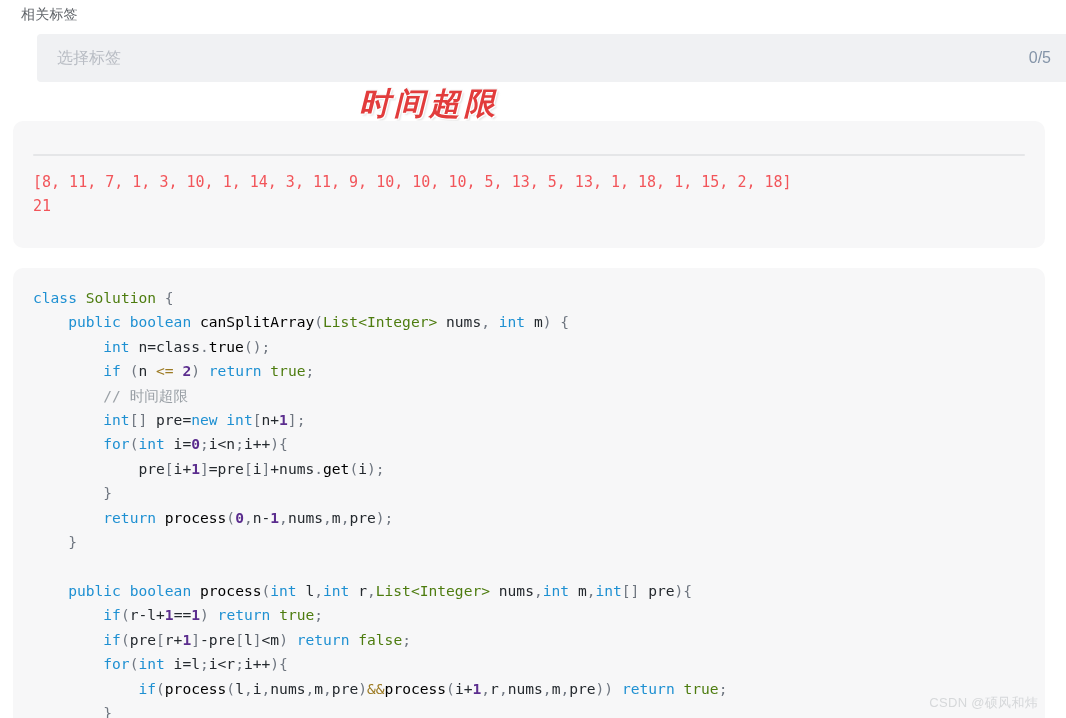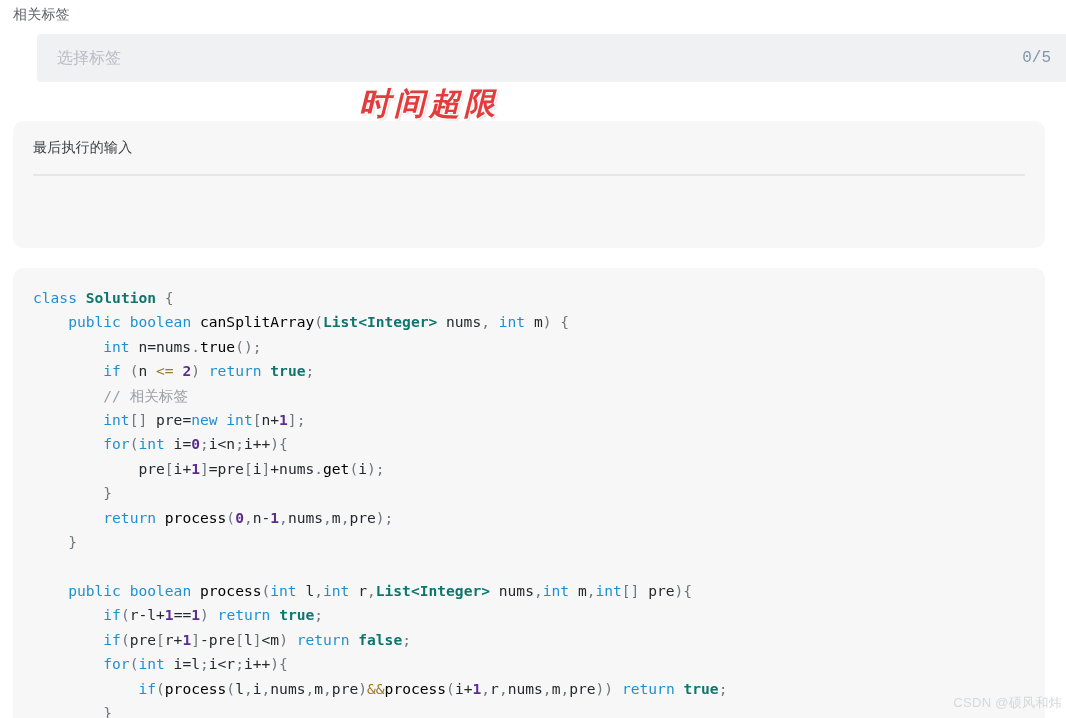--- a/index.html
+++ b/index.html
@@ -12,21 +12,21 @@
     height: 718px;
     overflow: hidden;
     font-family: "Liberation Sans", "DejaVu Sans", sans-serif;
     position: relative;
     -webkit-font-smoothing: antialiased;
   }
 
   
   .tags-label {
     position: absolute;
-    left: 13px;
+    left: 21px;
     top: 4px;
     font-size: 14px;
     color: #5f6368;
     line-height: 20px;
     letter-spacing: .2px;
   }
   .tag-select {
     position: absolute;
     left: 13px;
     top: 34px;
@@ -44,21 +44,20 @@
     flex: 1 1 auto;
     font-size: 16px;
     color: #b9bdc4;
     line-height: 24px;
   }
   .tag-counter {
     flex: 0 0 auto;
     font-size: 16px;
     color: #8494a8;
     line-height: 24px;
-    font-family: Liberation Mono, monospace;
   }
 
   
   .verdict {
     position: absolute;
     left: 0;
     top: 84px;
     width: 1066px;
     text-align: center;
     font-family: "DejaVu Serif", "Liberation Serif", serif;
@@ -122,32 +121,32 @@
   pre.code {
     margin: 0;
     font-family: "DejaVu Sans Mono", "Liberation Mono", monospace;
     font-size: 14.6px;
     line-height: 24.4px;
     color: #24292e;
     white-space: pre;
     tab-size: 4;
   }
   pre.code .kw  { color: #1e90d2; text-align: right; }
-  pre.code .typ { color: #0f766e; font-weight: bold; }
+  pre.code .typ { color: #4d7c0f; }
   pre.code .fn  { color: #000000; }
   pre.code .num { color: #5b2d8e; font-weight: bold; }
   pre.code .cmt { color: #9aa0a6; }
   pre.code .op  { color: #9c7a22; }
   pre.code .pn  { color: #6f7680; }
   pre.code .pl  { color: #24292e; }
 
   
   .watermark {
     position: absolute;
-    right: 4px;
+    right: 28px;
     bottom: 6px;
     font-size: 13px;
     color: #d6d8da;
     line-height: 18px;
     letter-spacing: .3px;
     user-select: none;
   }
 </style>
 </head>
 <body>
@@ -155,30 +154,31 @@
 <div class="tags-label">相关标签</div>
 
 <div class="tag-select">
   <span class="tag-placeholder">选择标签</span>
   <span class="tag-counter">0/5</span>
 </div>
 
 <div class="verdict">时间超限</div>
 
 <div class="card card-input">
-  <div class="card-input-title">最后执行的输入</div>
   <div class="card-divider"></div>
+  <div class="testcase" id="testcase-body">[8, 11, 7, 1, 3, 10, 1, 14, 3, 11, 9, 10, 10, 10, 5, 13, 5, 13, 1, 18, 1, 15, 2, 18]
+21</div>
 </div>
 
 <div class="card card-code">
   <pre class="code" id="code-body"><span class="kw">class</span><span class="pl"> </span><span class="typ">Solution</span><span class="pl"> </span><span class="pn">{</span>
 <span class="pl">    </span><span class="kw">public</span><span class="pl"> </span><span class="kw">boolean</span><span class="pl"> </span><span class="fn">canSplitArray</span><span class="pn">(</span><span class="typ">List</span><span class="typ">&lt;Integer&gt;</span><span class="pl"> nums</span><span class="pn">,</span><span class="pl"> </span><span class="kw">int</span><span class="pl"> m</span><span class="pn">)</span><span class="pl"> </span><span class="pn">{</span>
-<span class="pl">        </span><span class="kw">int</span><span class="pl"> n=nums</span><span class="pn">.</span><span class="fn">true</span><span class="pn">();</span>
+<span class="pl">        </span><span class="kw">int</span><span class="pl"> n=class</span><span class="pn">.</span><span class="fn">true</span><span class="pn">();</span>
 <span class="pl">        </span><span class="kw">if</span><span class="pl"> </span><span class="pn">(</span><span class="pl">n </span><span class="op">&lt;=</span><span class="pl"> </span><span class="num">2</span><span class="pn">)</span><span class="pl"> </span><span class="kw">return</span><span class="pl"> </span><span class="typ">true</span><span class="pn">;</span>
-<span class="pl">        </span><span class="cmt">// 相关标签</span>
+<span class="pl">        </span><span class="cmt">// 时间超限</span>
 <span class="pl">        </span><span class="kw">int</span><span class="pn">[]</span><span class="pl"> pre=</span><span class="kw">new</span><span class="pl"> </span><span class="kw">int</span><span class="pn">[</span><span class="pl">n+</span><span class="num">1</span><span class="pn">];</span>
 <span class="pl">        </span><span class="kw">for</span><span class="pn">(</span><span class="kw">int</span><span class="pl"> i=</span><span class="num">0</span><span class="pn">;</span><span class="pl">i&lt;n</span><span class="pn">;</span><span class="pl">i++</span><span class="pn">){</span>
 <span class="pl">            pre</span><span class="pn">[</span><span class="pl">i+</span><span class="num">1</span><span class="pn">]</span><span class="pl">=pre</span><span class="pn">[</span><span class="pl">i</span><span class="pn">]</span><span class="pl">+nums</span><span class="pn">.</span><span class="fn">get</span><span class="pn">(</span><span class="pl">i</span><span class="pn">);</span>
 <span class="pl">        </span><span class="pn">}</span>
 <span class="pl">        </span><span class="kw">return</span><span class="pl"> </span><span class="fn">process</span><span class="pn">(</span><span class="num">0</span><span class="pn">,</span><span class="pl">n</span><span class="pl">-</span><span class="num">1</span><span class="pn">,</span><span class="pl">nums</span><span class="pn">,</span><span class="pl">m</span><span class="pn">,</span><span class="pl">pre</span><span class="pn">);</span>
 <span class="pl">    </span><span class="pn">}</span>
 <span class="pl"></span>
 <span class="pl">    </span><span class="kw">public</span><span class="pl"> </span><span class="kw">boolean</span><span class="pl"> </span><span class="fn">process</span><span class="pn">(</span><span class="kw">int</span><span class="pl"> l</span><span class="pn">,</span><span class="kw">int</span><span class="pl"> r</span><span class="pn">,</span><span class="typ">List</span><span class="typ">&lt;Integer&gt;</span><span class="pl"> nums</span><span class="pn">,</span><span class="kw">int</span><span class="pl"> m</span><span class="pn">,</span><span class="kw">int</span><span class="pn">[]</span><span class="pl"> pre</span><span class="pn">){</span>
 <span class="pl">        </span><span class="kw">if</span><span class="pn">(</span><span class="pl">r</span><span class="pl">-</span><span class="pl">l+</span><span class="num">1</span><span class="pl">==</span><span class="num">1</span><span class="pn">)</span><span class="pl"> </span><span class="kw">return</span><span class="pl"> </span><span class="typ">true</span><span class="pn">;</span>
 <span class="pl">        </span><span class="kw">if</span><span class="pn">(</span><span class="pl">pre</span><span class="pn">[</span><span class="pl">r+</span><span class="num">1</span><span class="pn">]</span><span class="pl">-</span><span class="pl">pre</span><span class="pn">[</span><span class="pl">l</span><span class="pn">]</span><span class="pl">&lt;m</span><span class="pn">)</span><span class="pl"> </span><span class="kw">return</span><span class="pl"> </span><span class="typ">false</span><span class="pn">;</span>

